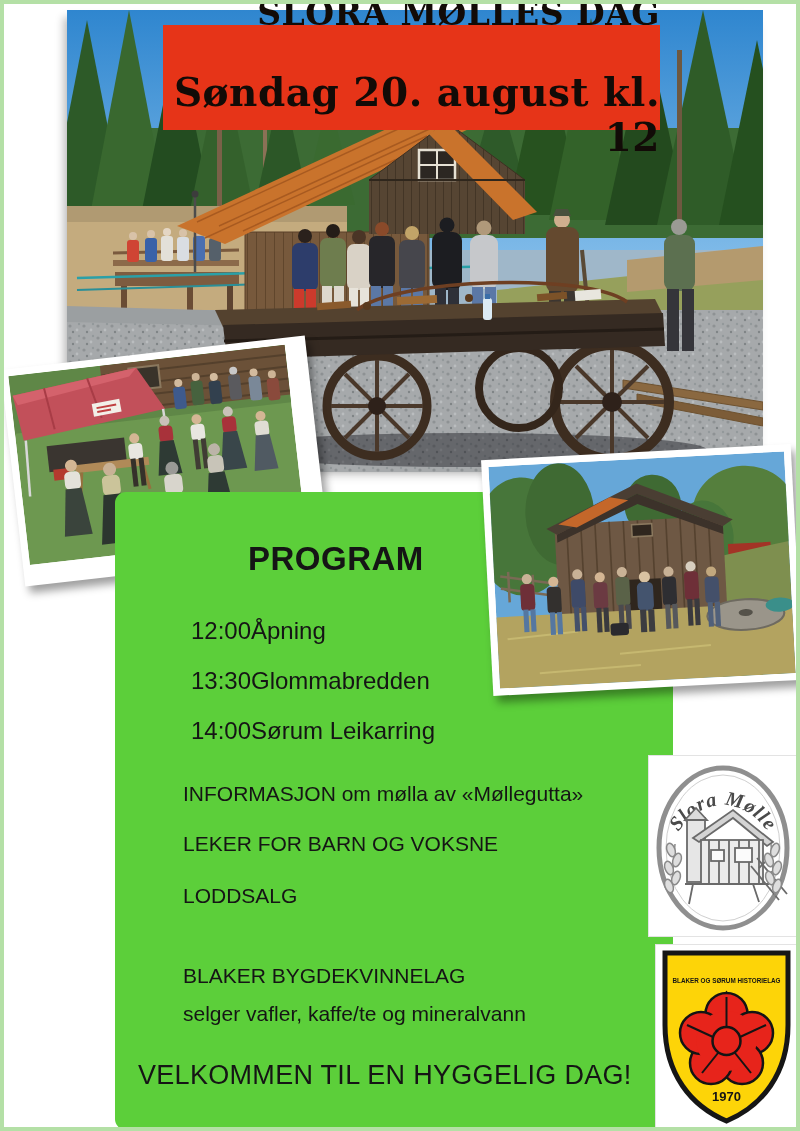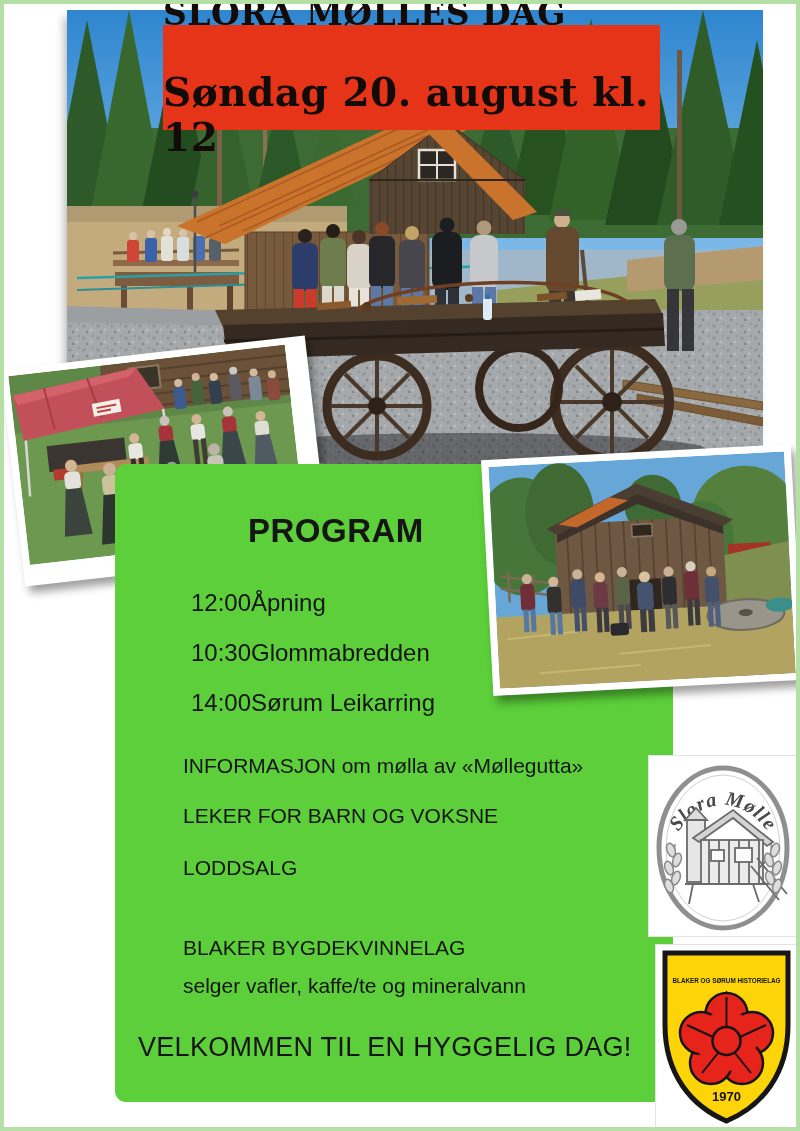--- a/index.html
+++ b/index.html
@@ -13,39 +13,39 @@
   .main-photo{
     position:absolute;left:67px;top:10px;width:696px;height:462px;z-index:1;
     box-shadow:-9px 2px 8px -5px rgba(0,0,0,.22), 0 8px 10px -6px rgba(0,0,0,.25);
     background:#9fb7c9;
   }
   .main-photo svg{display:block;width:100%;height:100%;}
 
   
   .banner{
     position:absolute;left:163px;top:25px;width:497px;height:105px;z-index:6;
-    background:#e63418;color:#120b07;text-align:left;
+    background:#e63418;color:#120b07;text-align:right;
     font-family:"DejaVu Serif","Liberation Serif",serif;font-weight:bold;
     display:flex;flex-direction:column;justify-content:center;gap:2px;
   }
   .banner .line1{font-size:33px;letter-spacing:.5px;line-height:1.1;}
   .banner .line2{font-size:39px;letter-spacing:.5px;line-height:1.15;margin-top:36px;}
 
   
   .photo-card{
     position:absolute;background:#ffffff;padding:7px;
     box-shadow:4px 7px 9px rgba(0,0,0,.38);
   }
   .photo-card svg{display:block;}
   .photo-left{left:12px;top:352px;width:292px;height:204px;transform:rotate(-6.5deg);z-index:3;}
   .photo-right{left:487px;top:452px;width:296px;height:222px;transform:rotate(-3deg);z-index:7;}
 
   
   .green-box{
-    position:absolute;left:115px;top:464px;width:558px;height:638px;background:#5ccf3a;z-index:5;
+    position:absolute;left:115px;top:492px;width:558px;height:638px;background:#5ccf3a;z-index:5;
     color:#151515;
     border-radius:11px;
   }
   .program-title{position:absolute;left:133px;top:48px;font-size:33px;font-weight:bold;letter-spacing:.5px;}
   .sched{position:absolute;left:68px;font-size:24px;display:flex;}
   .sched .t{width:68px;text-align:right;}
   .s0{top:125px}.s1{top:175px}.s2{top:225px}
   .act{position:absolute;left:68px;font-size:21px;line-height:38px;}
   .a0{top:283px}.a1{top:333px}.a2{top:385px}.a3{top:465px}
   .closing{position:absolute;left:23px;top:568px;font-size:27px;letter-spacing:.3px;}
@@ -370,21 +370,21 @@
   </div>
 
   <div class="green-box">
     <div class="program-title">PROGRAM</div>
 
     <div class="sched s0">
       <span class="t">12:00</span>
       <span>Åpning</span>
     </div>
     <div class="sched s1">
-      <span class="t">10:30</span>
+      <span class="t">13:30</span>
       <span>Glommabredden</span>
     </div>
     <div class="sched s2">
       <span class="t">14:00</span>
       <span>Sørum Leikarring</span>
     </div>
 
     <div class="act a0">
       <div>INFORMASJON om mølla av «Møllegutta»</div>
     </div>

